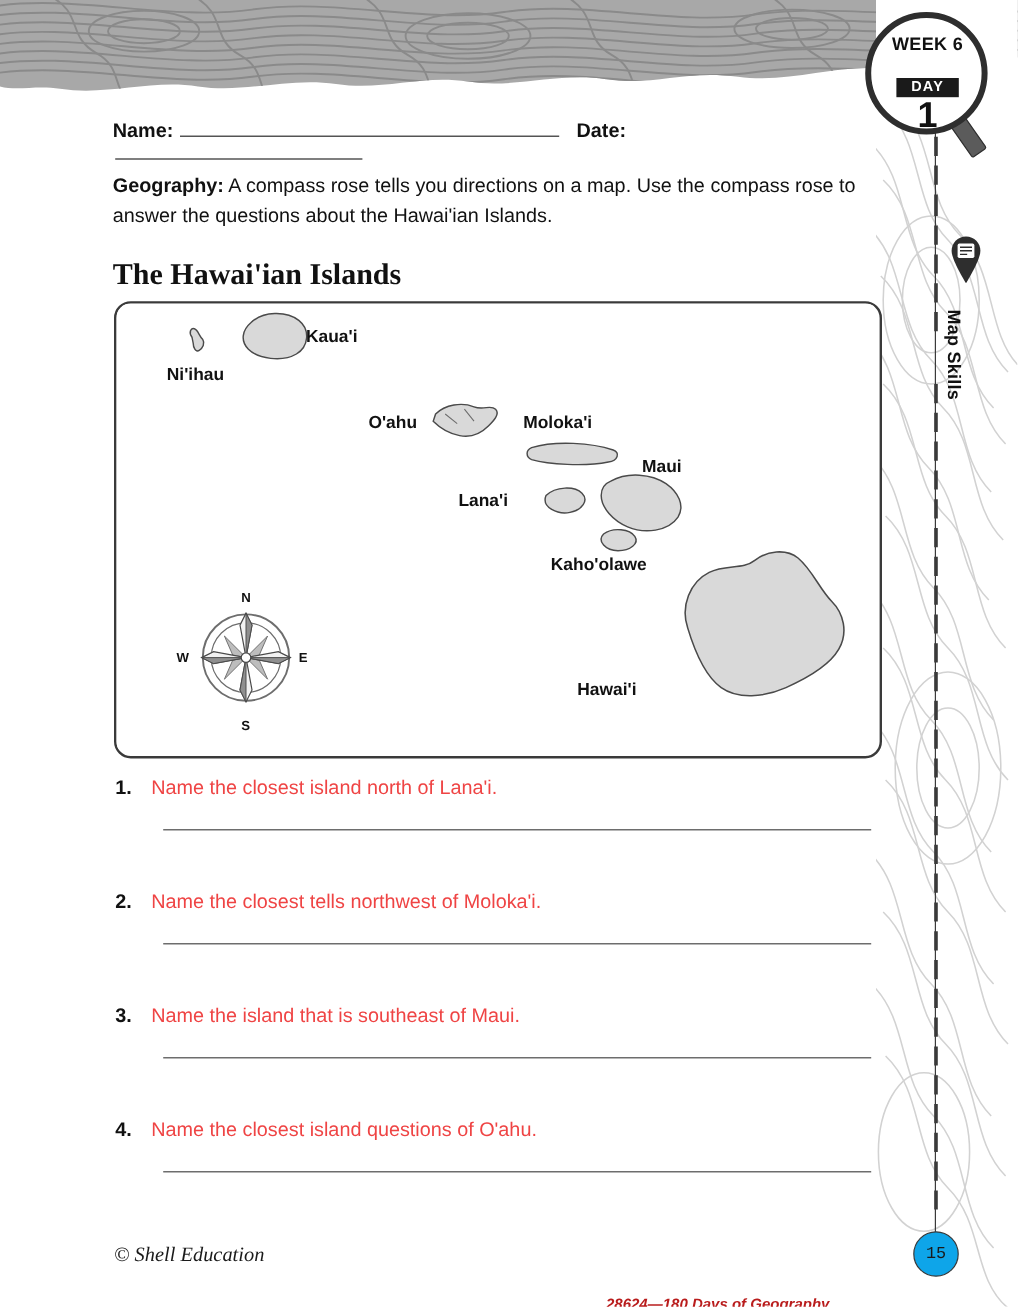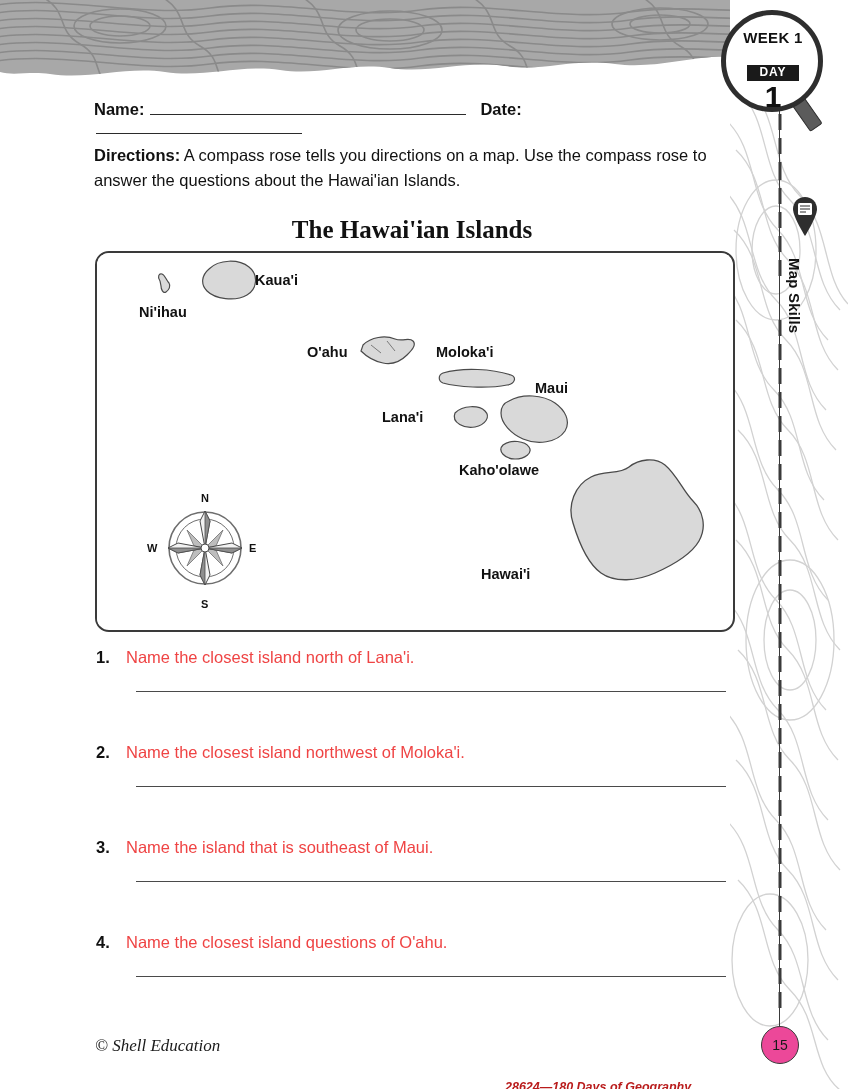--- a/index.html
+++ b/index.html
@@ -150,21 +150,20 @@
     line-height: 25px;
     color: #111;
   }
   .directions b { font-weight: bold; }
 
   
   .map-title {
     position: absolute;
     left: 94px; top: 216px;
     width: 636px;
-    text-align: center;
     font-family: "Liberation Serif", serif;
     font-weight: bold;
     font-size: 25px;
     color: #111;
   }
 
   
   .map-box {
     position: absolute;
     left: 95px; top: 251px;
@@ -219,26 +218,26 @@
     font-style: italic;
     font-weight: bold;
     font-size: 12.5px;
     color: #b91c1c;
   }
   .page-circle {
     position: absolute;
     left: 761px; top: 1026px;
     width: 36px; height: 36px;
     border-radius: 50%;
-    background: #ec4899;
+    background: #0ea5e9;
     border: 1.4px solid #3a3a3a;
     display: flex;
     align-items: center;
     justify-content: center;
-    font-family: Liberation Sans, sans-serif;
+    font-family: Liberation Mono, monospace;
     font-size: 14px;
     color: #1a1a1a;
   }
 
   .island-label {
     font-family: "Liberation Sans", sans-serif;
     font-weight: bold;
     font-size: 14.5px;
     fill: #111;
   }
@@ -363,42 +362,42 @@
       <path d="M6,938 L6,954"></path>
         <path d="M6,962 L6,978"></path>
     </g>
   </svg>
 </div>
 
 <div class="badge">
   <div class="mag-handle"></div>
   <div class="mag-ring"></div>
   <div class="badge-inner">
-    <div class="week">WEEK 1</div>
+    <div class="week">WEEK 6</div>
     <div class="day">DAY</div>
     <div class="daynum">1</div>
   </div>
 </div>
 
 <div class="side-icon">
   <svg width="28" height="42" viewBox="0 0 28 42" xmlns="http://www.w3.org/2000/svg">
     <path d="M14,1 C21,1 26,6.5 26,13 C26,21 14,40 14,40 C14,40 2,21 2,13 C2,6.5 7,1 14,1 Z" fill="#2e2e2e"></path>
     <rect x="7" y="7" width="14" height="12" rx="1.5" fill="#ffffff"></rect>
     <path d="M9,10 L19,10 M9,13 L19,13 M9,16 L15,16" stroke="#2e2e2e" stroke-width="1.2"></path>
     <path d="M16,6 L21,11 L16,16 Z" fill="#2e2e2e" opacity="0.0"></path>
   </svg>
 </div>
 <div class="side-label">Map Skills</div>
 
 <div class="namedate">
   <span class="lbl">Name:</span><span class="rule rule-name"></span><span class="lbl date-lbl">Date:</span><span class="rule rule-date"></span>
 </div>
 
 <div class="directions">
-  <b>Directions:</b><span> A compass rose tells you directions on a map.  Use the compass rose to answer the questions about the Hawai'ian Islands.</span>
+  <b>Geography:</b><span> A compass rose tells you directions on a map.  Use the compass rose to answer the questions about the Hawai'ian Islands.</span>
 </div>
 
 <div class="map-title">The Hawai'ian Islands</div>
 
 <div class="map-box">
   <svg width="632" height="373" viewBox="0 0 632 373" xmlns="http://www.w3.org/2000/svg">
     <rect x="0" y="0" width="632" height="373" fill="#ffffff"></rect>
 
     <path d="M63,28 C60,24 62,20 65,21 C68,22 69,27 72,30 C74,33 72,37 69,39 C66,41 64,36 64,33 Z" fill="#d9d9d9" stroke="#4a4a4a" stroke-width="1.2"></path>
     <text class="island-label" x="42" y="64">Ni'ihau</text>
@@ -457,21 +456,21 @@
 </div>
 
 <div class="q" style="top:648px;">
   <span class="qnum">1.</span>
   <span class="qtext">Name the closest island north of Lana'i.</span>
   <div class="answer-line"></div>
 </div>
 
 <div class="q" style="top:743px;">
   <span class="qnum">2.</span>
-  <span class="qtext">Name the closest island northwest of Moloka'i.</span>
+  <span class="qtext">Name the closest tells northwest of Moloka'i.</span>
   <div class="answer-line"></div>
 </div>
 
 <div class="q" style="top:838px;">
   <span class="qnum">3.</span>
   <span class="qtext">Name the island that is southeast of Maui.</span>
   <div class="answer-line"></div>
 </div>
 
 <div class="q" style="top:933px;">

